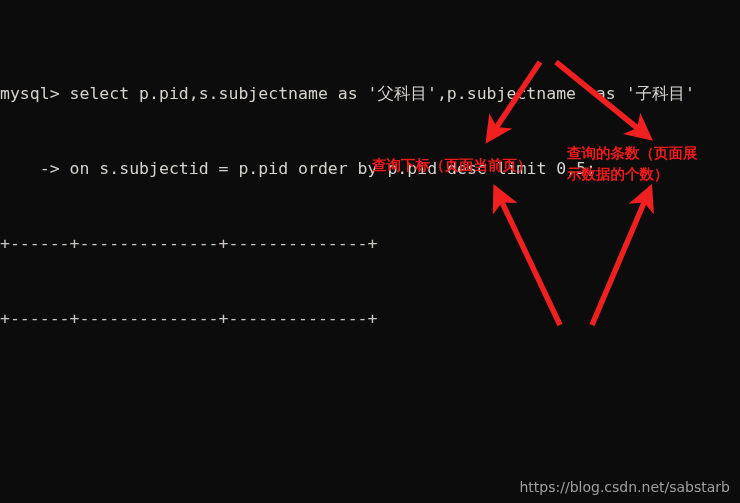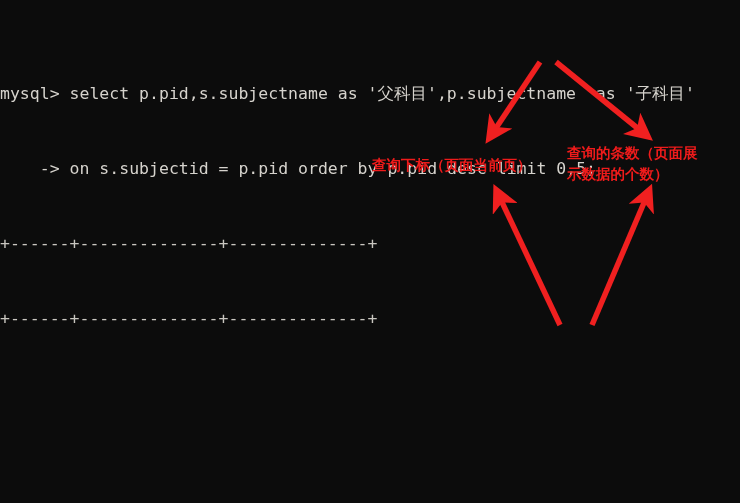--- a/index.html
+++ b/index.html
@@ -112,14 +112,15 @@
     </defs>
     <line x1="540" y1="62" x2="494" y2="131" stroke="#f02020" stroke-width="5.5" marker-end="url(#ahead)"></line>
     <line x1="556" y1="62" x2="641" y2="131" stroke="#f02020" stroke-width="5.5" marker-end="url(#ahead)"></line>
     <line x1="560" y1="325" x2="500" y2="198" stroke="#f02020" stroke-width="5.5" marker-end="url(#ahead)"></line>
     <line x1="592" y1="325" x2="646" y2="198" stroke="#f02020" stroke-width="5.5" marker-end="url(#ahead)"></line>
   </svg>
 
   <div class="ann-text" id="ann-left">查询下标（页面当前页）</div>
   <div class="ann-text" id="ann-right">查询的条数（页面展示数据的个数）</div>
 
+  <div class="watermark">https://blog.csdn.net/sabstarb</div>
 
 </div>
 
 </body></html>

